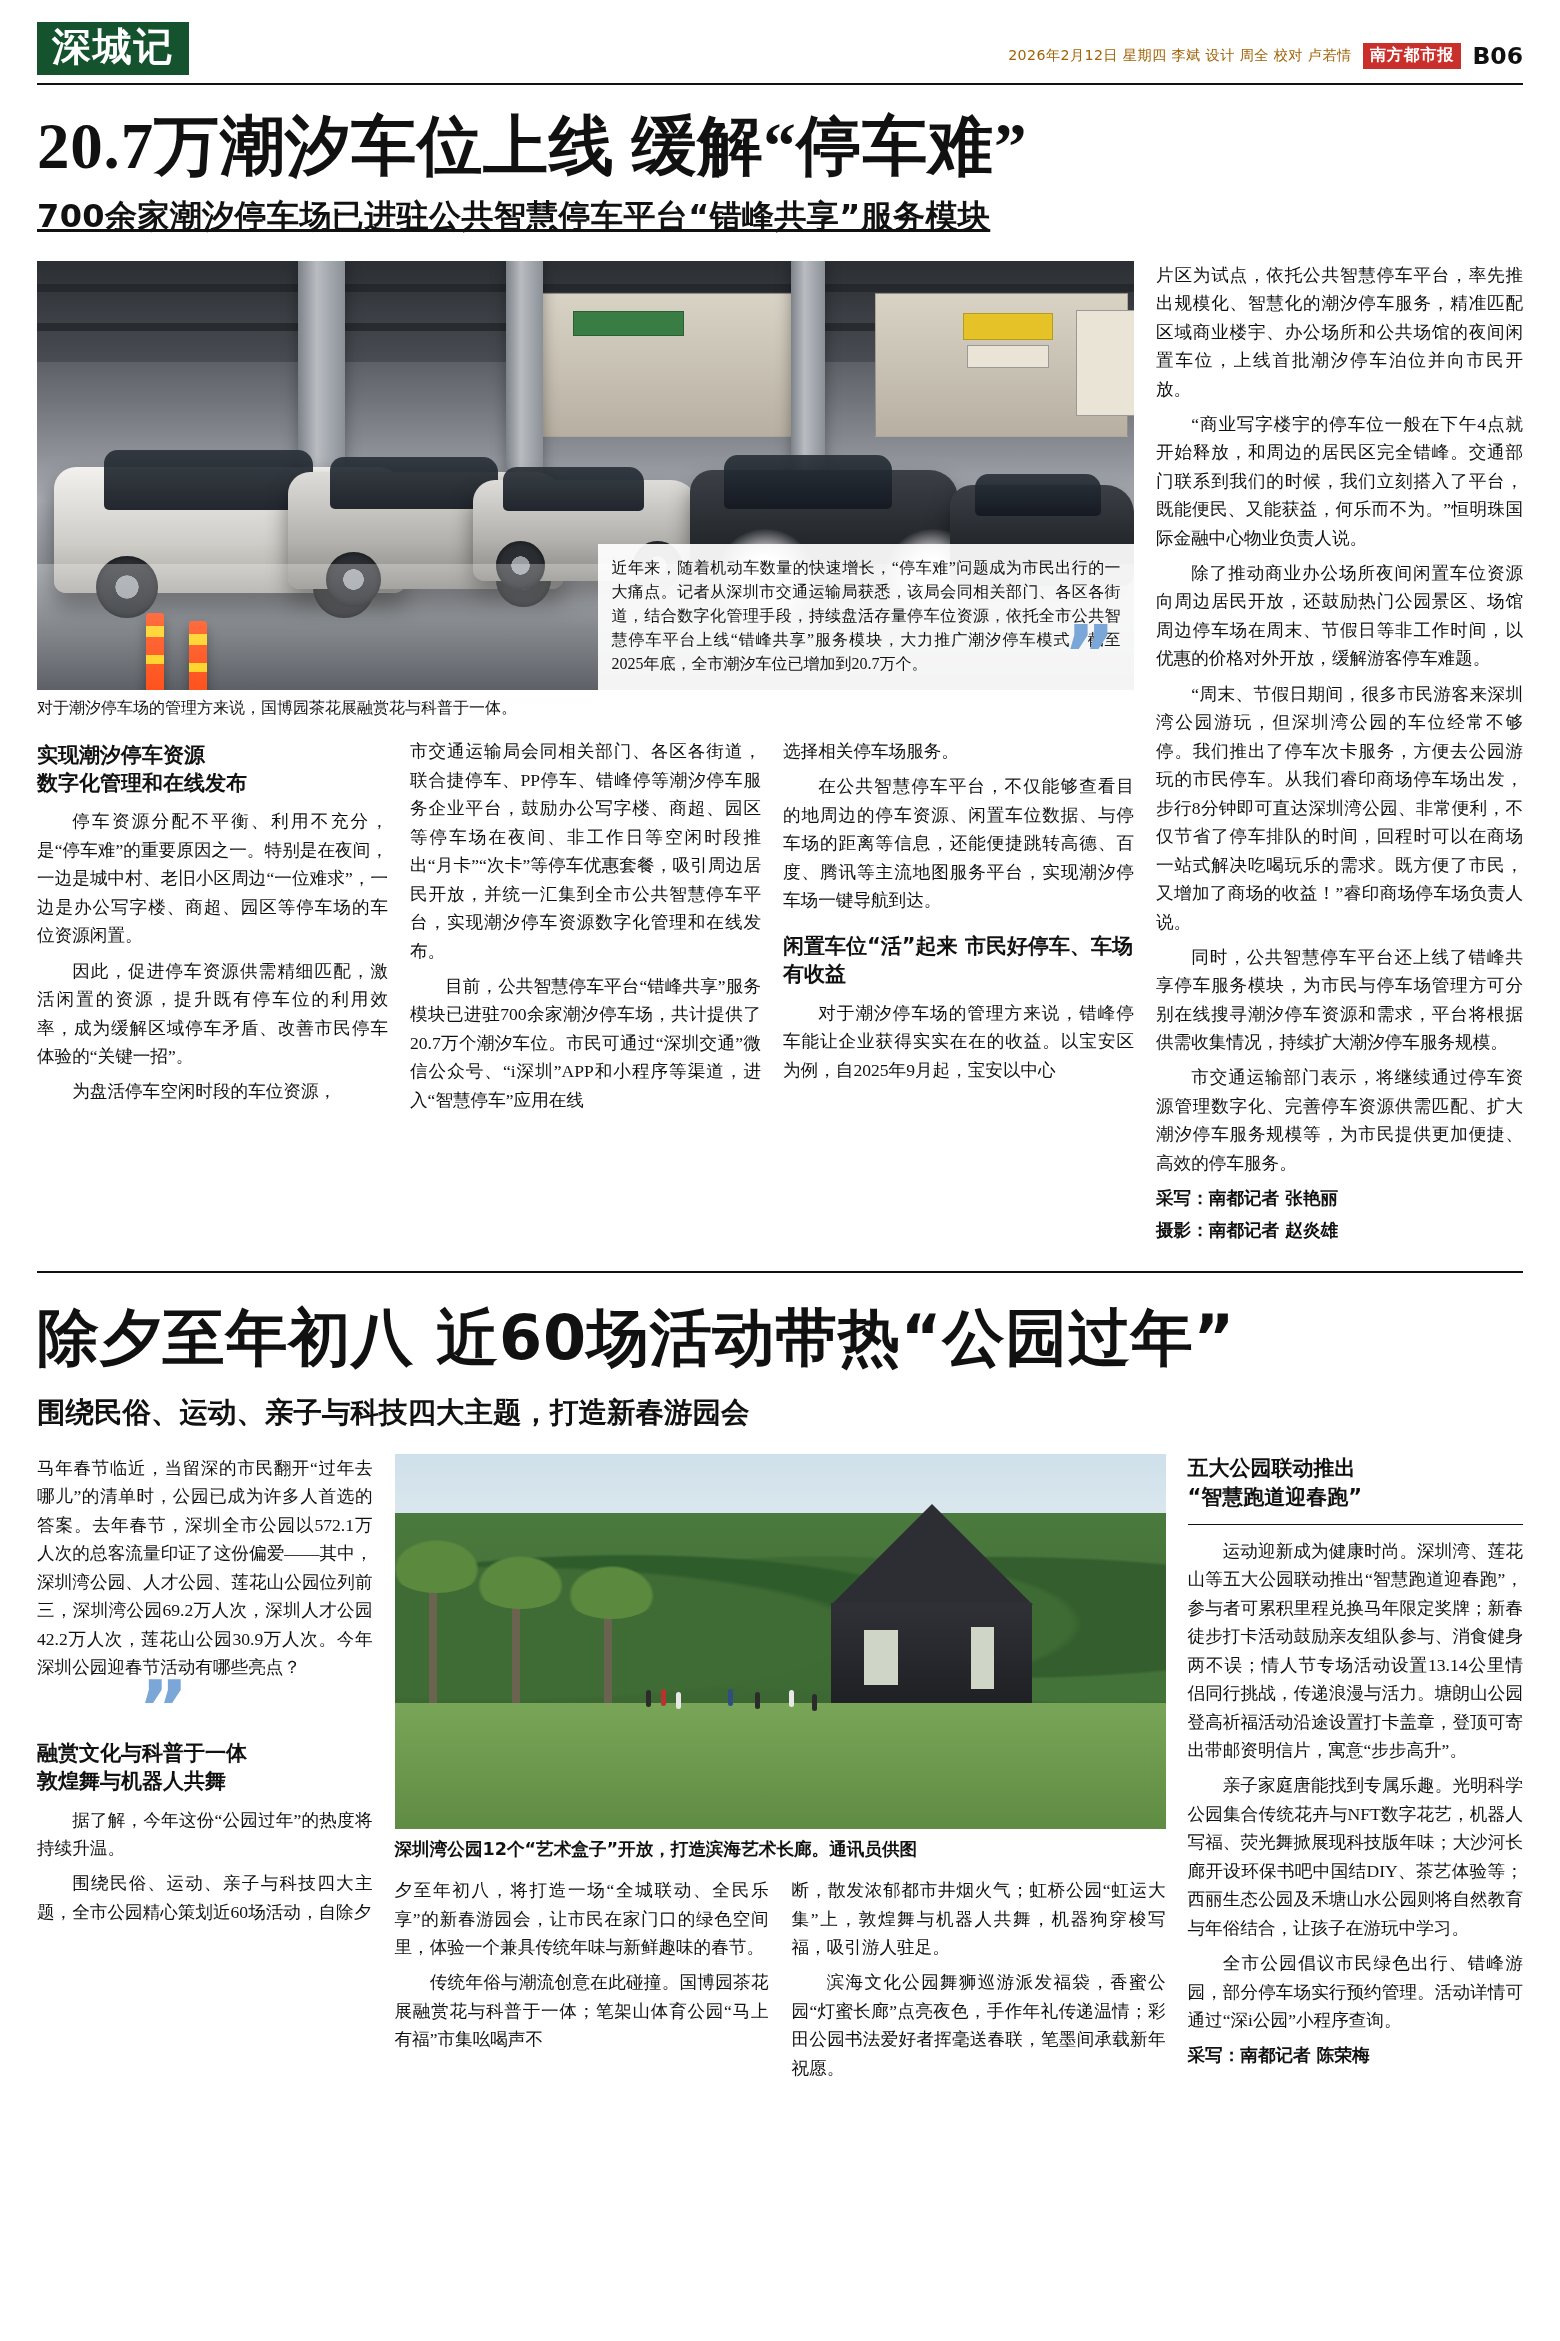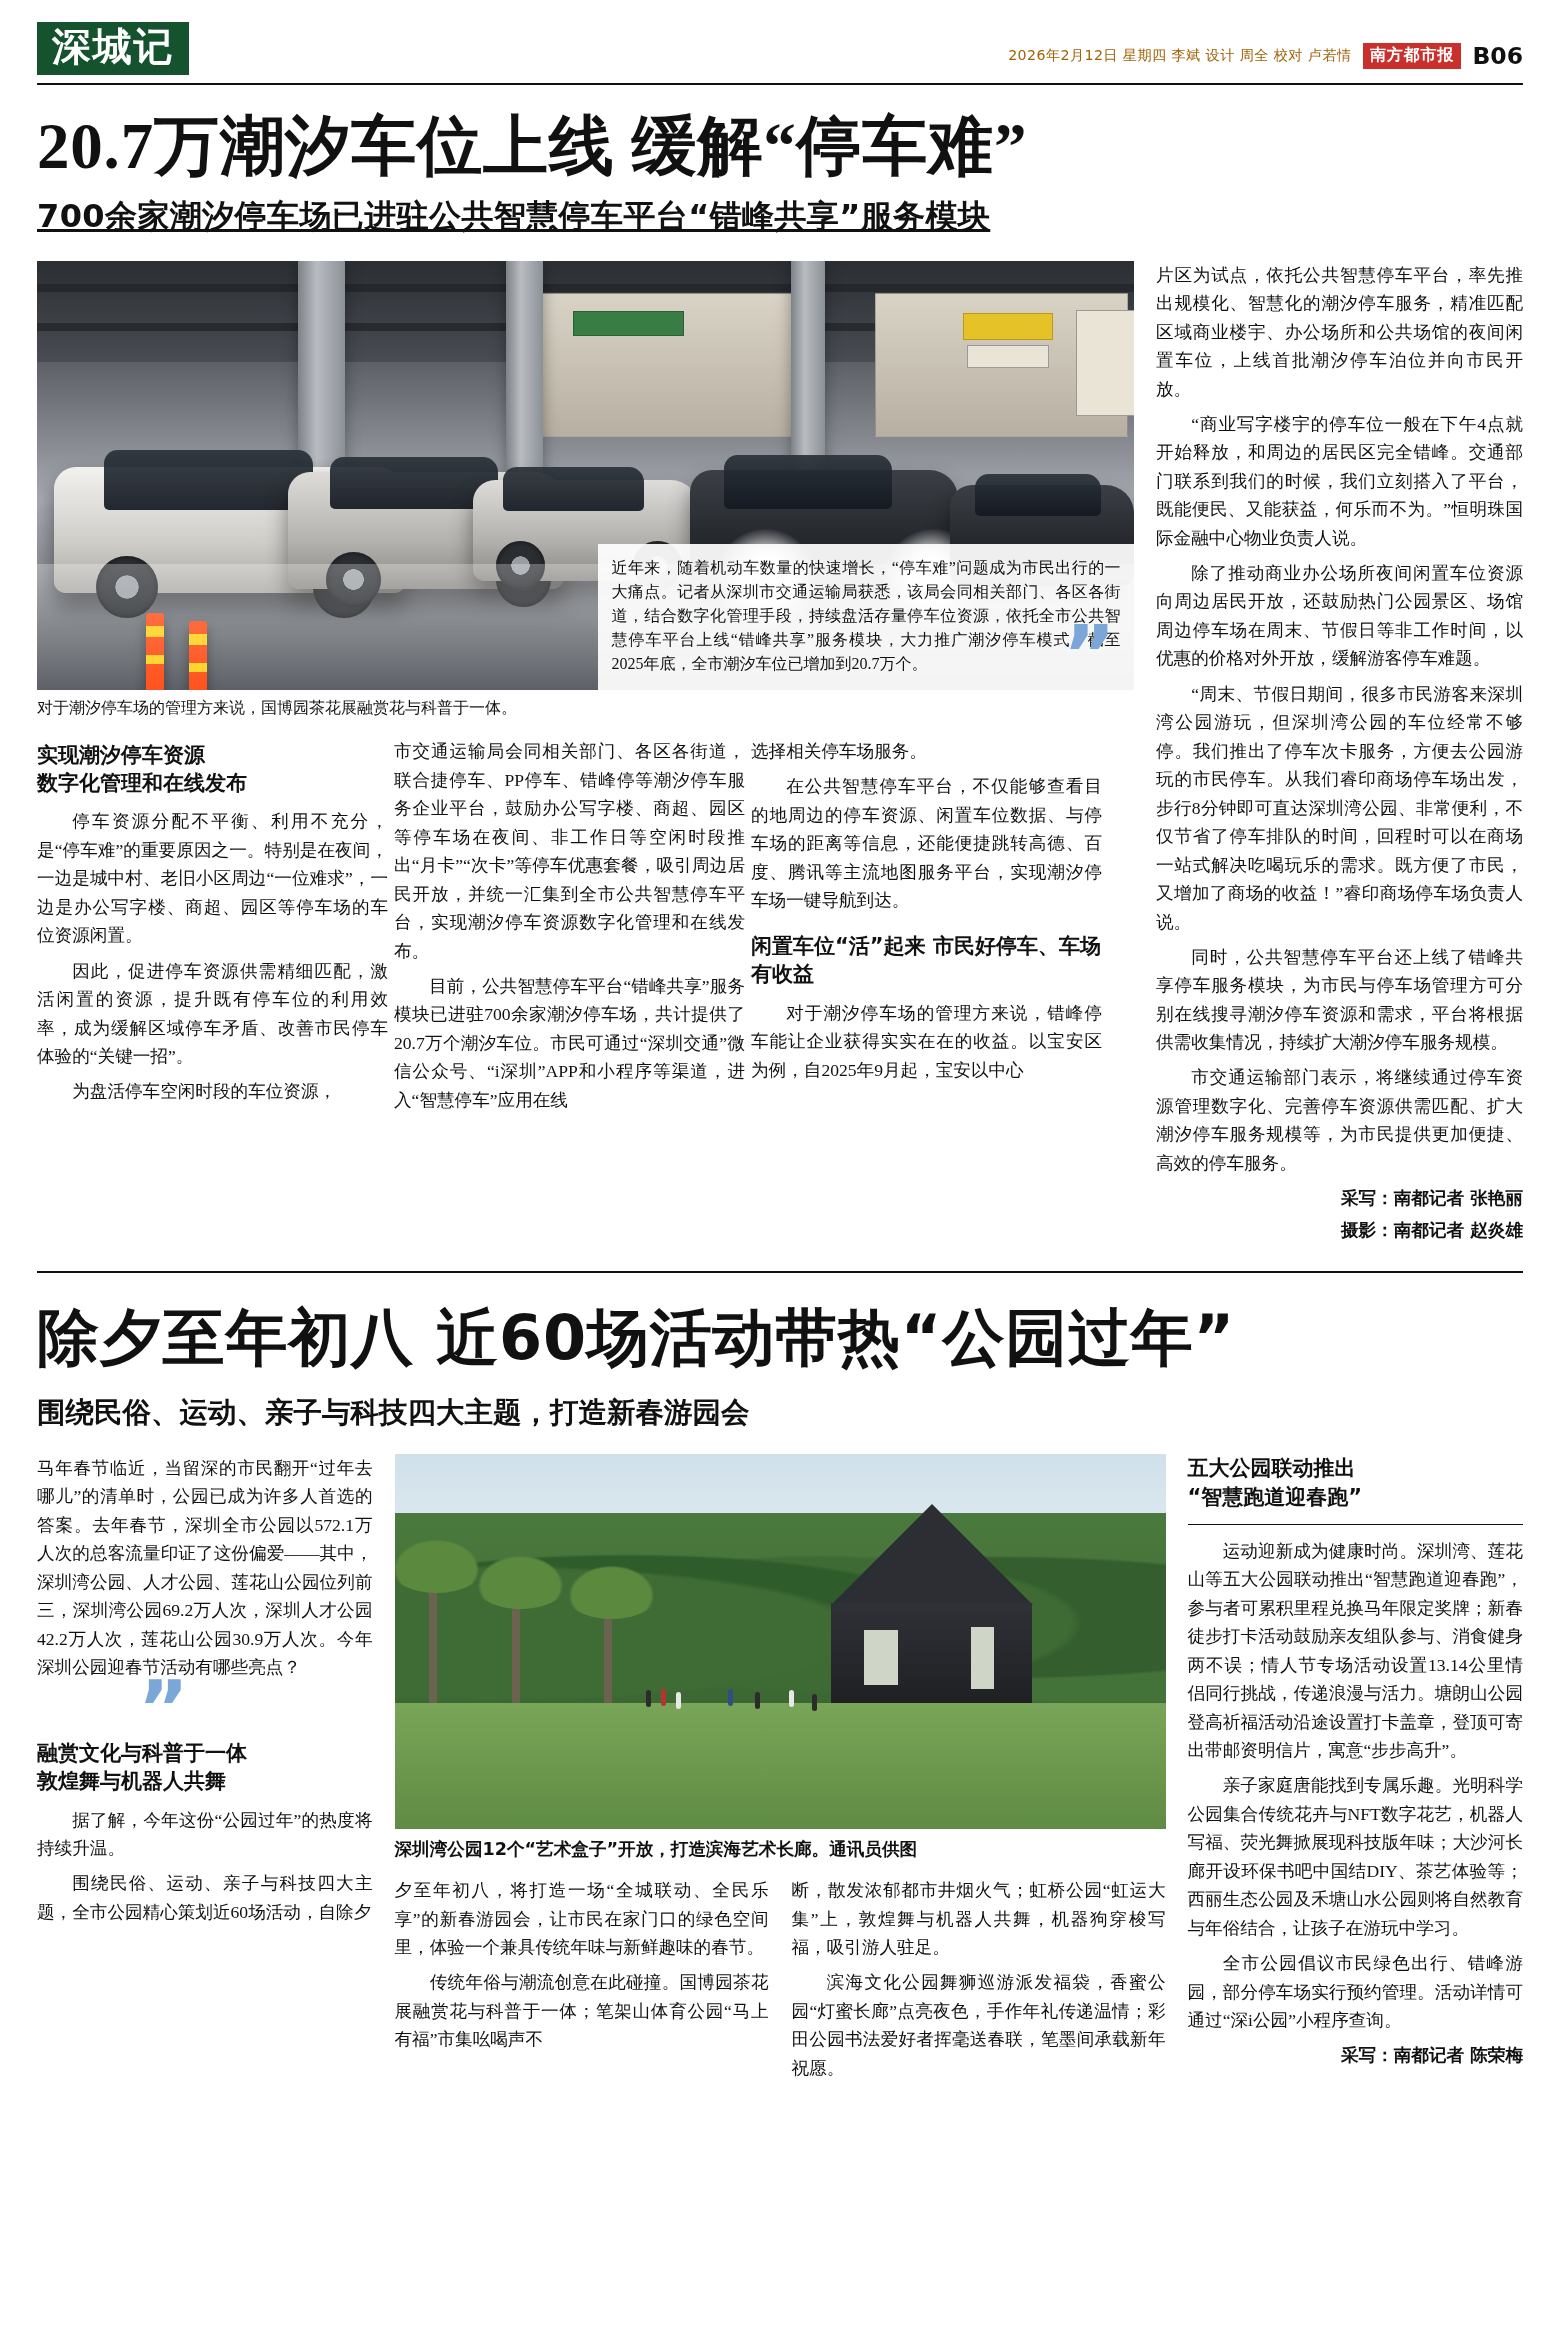--- a/index.html
+++ b/index.html
@@ -188,22 +188,23 @@
   }
   .photo-credit {
     font-size: 16px;
     margin-top: 8.4px;
     font-family: "DejaVu Sans", sans-serif;
   }
 
   
   .cols-3 {
     display: flex;
-    gap: 6px;
+    gap: 22px;
     margin-top: 18.4px;
+    justify-content: flex-end;
   }
   .col { width: 351px; }
   .col p {
     margin: 0 0 6.7px 0;
     font-size: 17.6px;
     line-height: 1.62;
     text-align: justify;
     text-indent: 2em;
   }
   .sec-title {
@@ -218,21 +219,20 @@
     line-height: 1.62;
     text-align: justify;
     text-indent: 2em;
     margin: 0 0 6.7px 0;
   }
   .byline {
     font-family: "DejaVu Sans", sans-serif;
     font-weight: bold;
     font-size: 17.6px;
     margin-top: 8.4px;
-    text-align: right;
   }
 
   
   .divider {
     border: 0;
     border-top: 2.5px solid #111;
     margin: 28.5px 0 0 0;
   }
 
   

